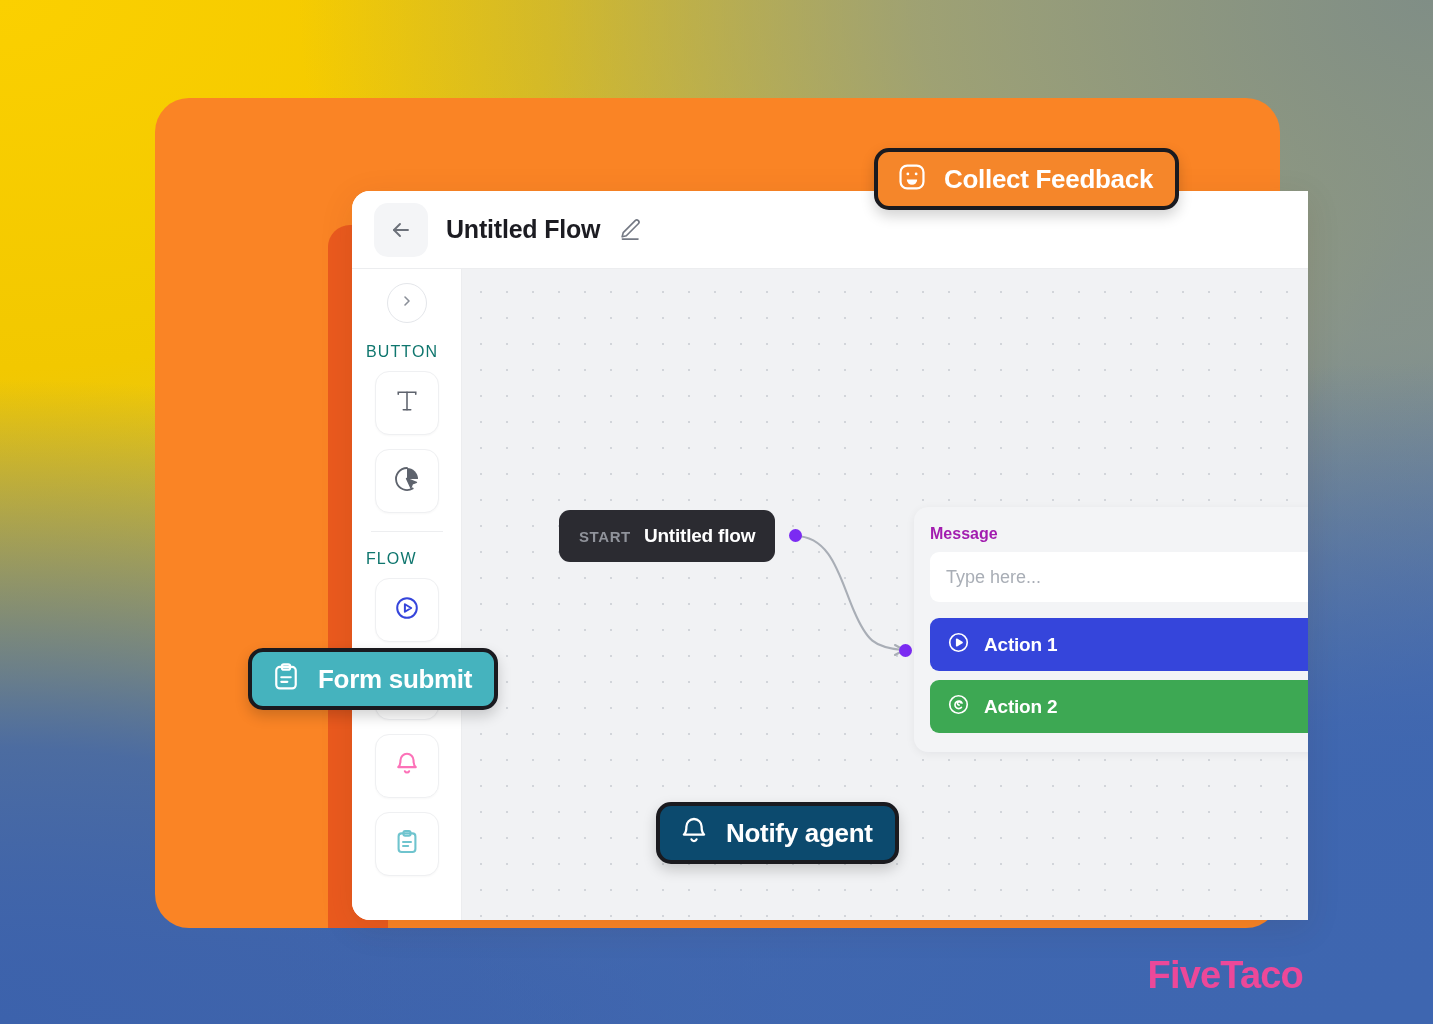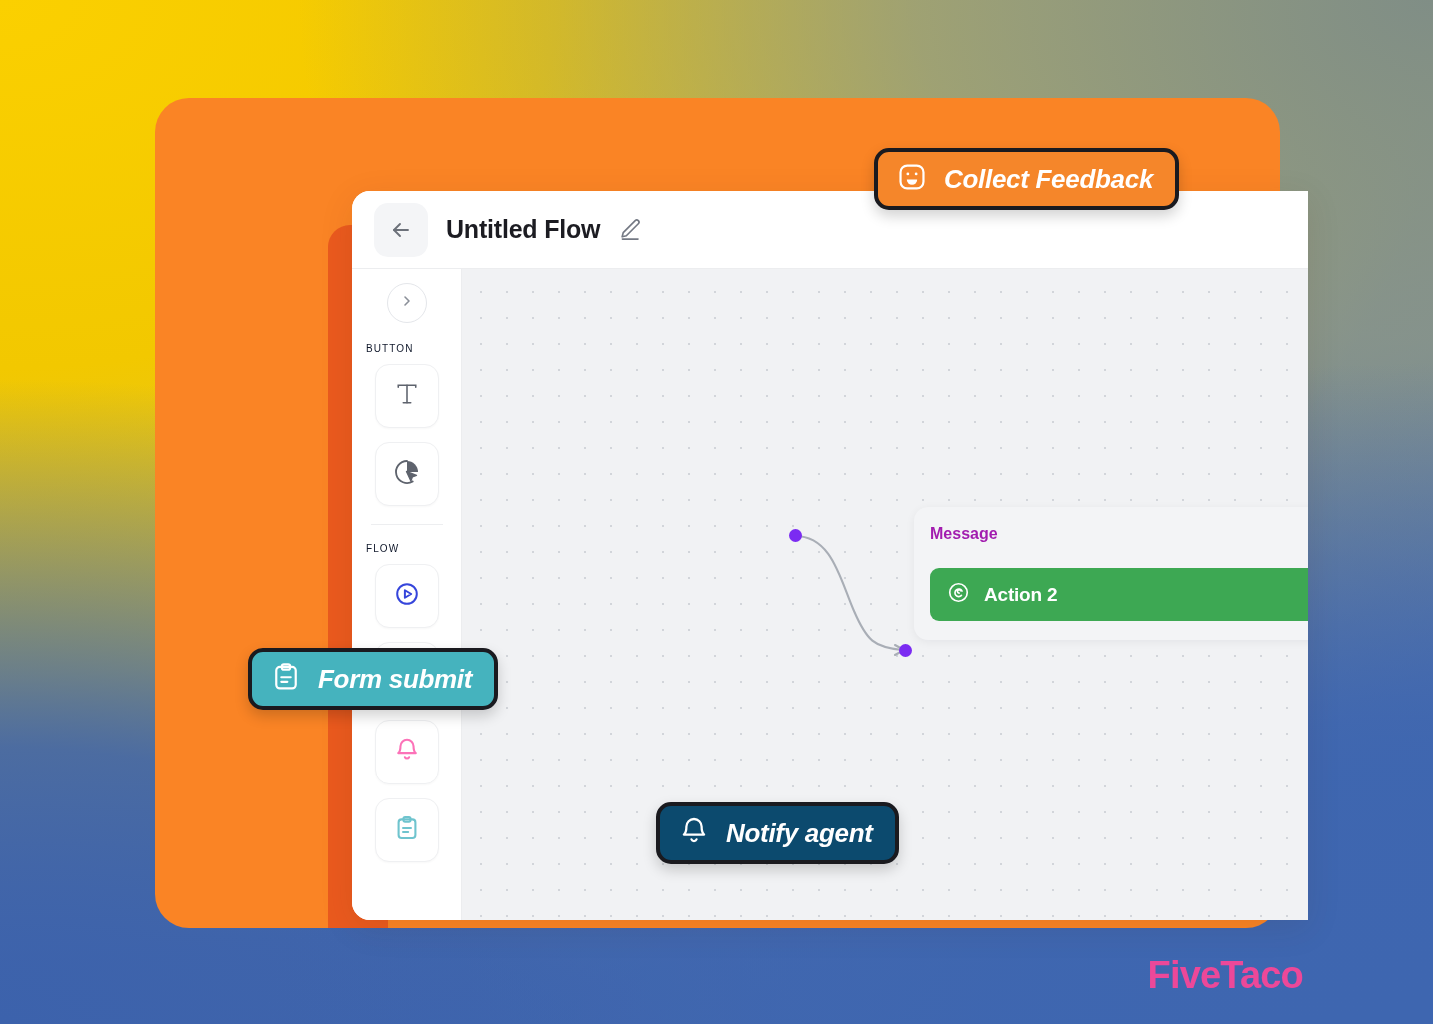--- a/index.html
+++ b/index.html
@@ -56,21 +56,21 @@
     width:110px; background:#fff; border-right:1px solid #ECEDEF;
     padding-top:14px; display:flex; flex-direction:column; align-items:center;
     position:relative; flex-shrink:0;
   }
   .collapse-btn {
     width:40px; height:40px; border-radius:50%; border:1px solid #E4E6EA;
     background:#fff; display:flex; align-items:center; justify-content:center;
     cursor:pointer; margin-bottom:12px;
   }
   .side-label {
-    font-size:10px; letter-spacing:1.1px; color:#0f172a; font-weight:500;
+    font-size:16px; letter-spacing:1.1px; color:#0f766e; font-weight:500;
     width:100%; padding-left:14px; margin:8px 0 10px;
   }
   .tool-tile {
     width:64px; height:64px; border-radius:14px; border:1px solid #EFF0F2;
     background:#fff; display:flex; align-items:center; justify-content:center;
     margin-bottom:14px; cursor:pointer; box-shadow:0 1px 2px rgba(0,0,0,0.03);
   }
   .side-divider {
     width:72px; height:1px; background:#EDEEF0; margin:4px 0 10px;
   }
@@ -116,21 +116,20 @@
     padding:0 16px; margin-bottom:9px; cursor:pointer;
   }
   .action-row .lbl { font-size:19px; font-weight:700; color:#fff; letter-spacing:-0.2px; }
 
   
   .pill {
     position:absolute; display:flex; align-items:center; gap:16px;
     border:4px solid #1A1A1F; border-radius:15px; padding:0 22px 0 18px;
     height:62px; cursor:pointer;
     box-shadow:0 6px 14px rgba(0,0,0,0.18);
-    font-style:italic;
   }
   .pill .txt {
     font-size:26px; font-weight:700; color:#fff; letter-spacing:-0.3px;
     white-space:nowrap;
   }
   #pill-collect { left:874px; top:148px; background:#F5862A; }
   #pill-form    { left:248px; top:648px; background:#45B3BE; }
   #pill-notify  { left:656px; top:802px; background:#0c4a6e; }
 
   
@@ -238,33 +237,47 @@
             <rect x="9" y="2.6" width="6" height="4" rx="1.4"></rect>
             <path d="M8.6 12h6.8"></path>
               <path d="M8.6 15.4h4.4"></path>
           </svg>
         </span>
       </div>
     </div>
 
     <div class="canvas">
 
+      <div class="start-node">
+        <span class="start-kicker">START</span>
+        <span class="start-name">Untitled flow</span>
+      </div>
 
       <svg class="edge-svg" width="930" height="651">
         <path d="M 333 267 C 370 267 378 310 392 342 C 405 372 412 378 440 381" fill="none" stroke="#A9AEB6" stroke-width="2.1"></path>
         <path d="M 433 376 L 442 381 L 433 386" fill="none" stroke="#A9AEB6" stroke-width="2.1" stroke-linecap="round" stroke-linejoin="round"></path>
       </svg>
 
       <div class="port" style="left:327px; top:260px;"></div>
       <div class="port" style="left:437px; top:375px;"></div>
 
       <div class="msg-panel">
         <div class="field-label">Message</div>
+        <input class="msg-input" type="text" placeholder="Type here..." style="">
         <div class="action-gap"></div>
 
+        <div class="action-row" style="background:#3545DB;">
+          <span>
+            <svg width="25" height="25" viewBox="0 0 24 24" fill="none" stroke="#fff" stroke-width="1.6" stroke-linecap="round" stroke-linejoin="round">
+              <circle cx="12" cy="12" r="8.4"></circle>
+              <path d="M10.3 8.9l5.1 3.1-5.1 3.1V8.9z" fill="#fff"></path>
+            </svg>
+          </span>
+          <span class="lbl">Action 1</span>
+        </div>
 
         <div class="action-row" style="background:#3DA853; margin-bottom:3px;">
           <span>
             <svg width="25" height="25" viewBox="0 0 24 24" fill="none" stroke="#fff" stroke-width="1.6" stroke-linecap="round" stroke-linejoin="round">
               <circle cx="12" cy="12" r="8.4"></circle>
               <path d="M15.4 10.6a3.6 3.6 0 1 0-.6 4.2"></path>
               <path d="M12.6 12.6a1.6 1.6 0 1 1 1.4-2.3"></path>
             </svg>
           </span>
           <span class="lbl">Action 2</span>

